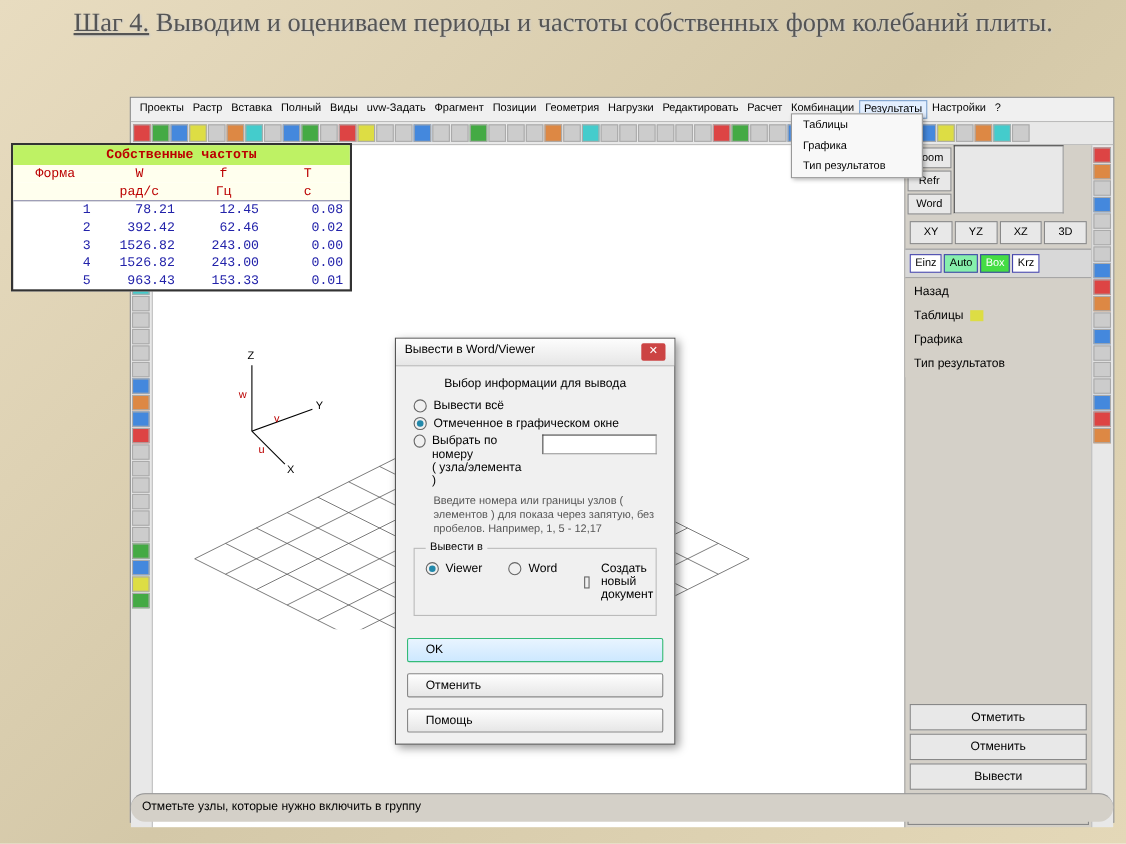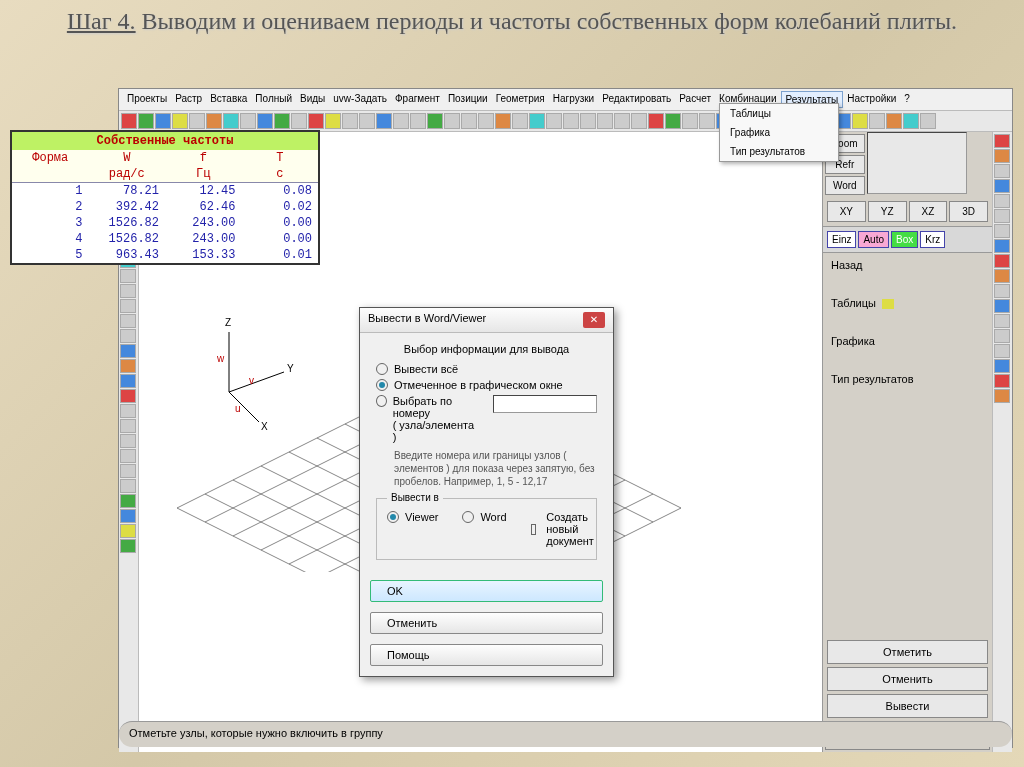--- a/index.html
+++ b/index.html
@@ -54,22 +54,22 @@
 .right-panel {
   width:170px; background:#d4d0c8; border-left:1px solid #999;
   display:flex; flex-direction:column;
 }
 .btn { background:#e8e8e8; border:1px solid #888; padding:3px 6px; font-size:10px; cursor:pointer; text-align:center; }
 .panel-preview { width:100px; height:62px; border:1px inset #999; background:#e8e8e8; }
 .view-btns { display:flex; gap:2px; padding:4px; justify-content:space-around; }
 .view-btns .btn { flex:1; padding:4px 2px; }
 .sel-row { display:flex; gap:2px; padding:4px; border-top:1px solid #999; border-bottom:1px solid #999; background:#d8d8d8;}
 .sel-row span { border:1px solid #44a; padding:2px 4px; font-size:10px; background:#fff; color:#000;}
-.sel-row .y{background:#f9a8d4}.sel-row .g{background:#4d4;color:#fff}
-.menu-list { display:flex; flex-direction:column; padding:4px 8px; gap:22px; font-size:11px; background:#d4d0c8;}
+.sel-row .y{background:#86efac}.sel-row .g{background:#4d4;color:#fff}
+.menu-list { display:flex; flex-direction:column; padding:4px 8px; gap:6px; font-size:11px; background:#d4d0c8;}
 .menu-list div { padding:2px 0; }
 .menu-list .hl { background:#dd4; width:12px; height:10px; display:inline-block; margin-left:6px; vertical-align:middle;}
 .bottom-actions { margin-top:auto; padding:4px; display:flex; flex-direction:column; gap:3px;}
 .bottom-actions .btn { padding:5px; font-size:11px;}
 .status-btn { border:1px solid #888; background:#d4d0c8; padding:6px; text-align:center; font-size:11px; margin:2px;}
 .statusbar { position:absolute; bottom:0; left:0; right:0; height:26px; display:flex; background:#d4d0c8; border-top:1px solid #999;border-radius:13px;}
 .statusbar .msg { flex:1; padding:5px 10px; font-size:11px;}
 
 
 .dropdown {

